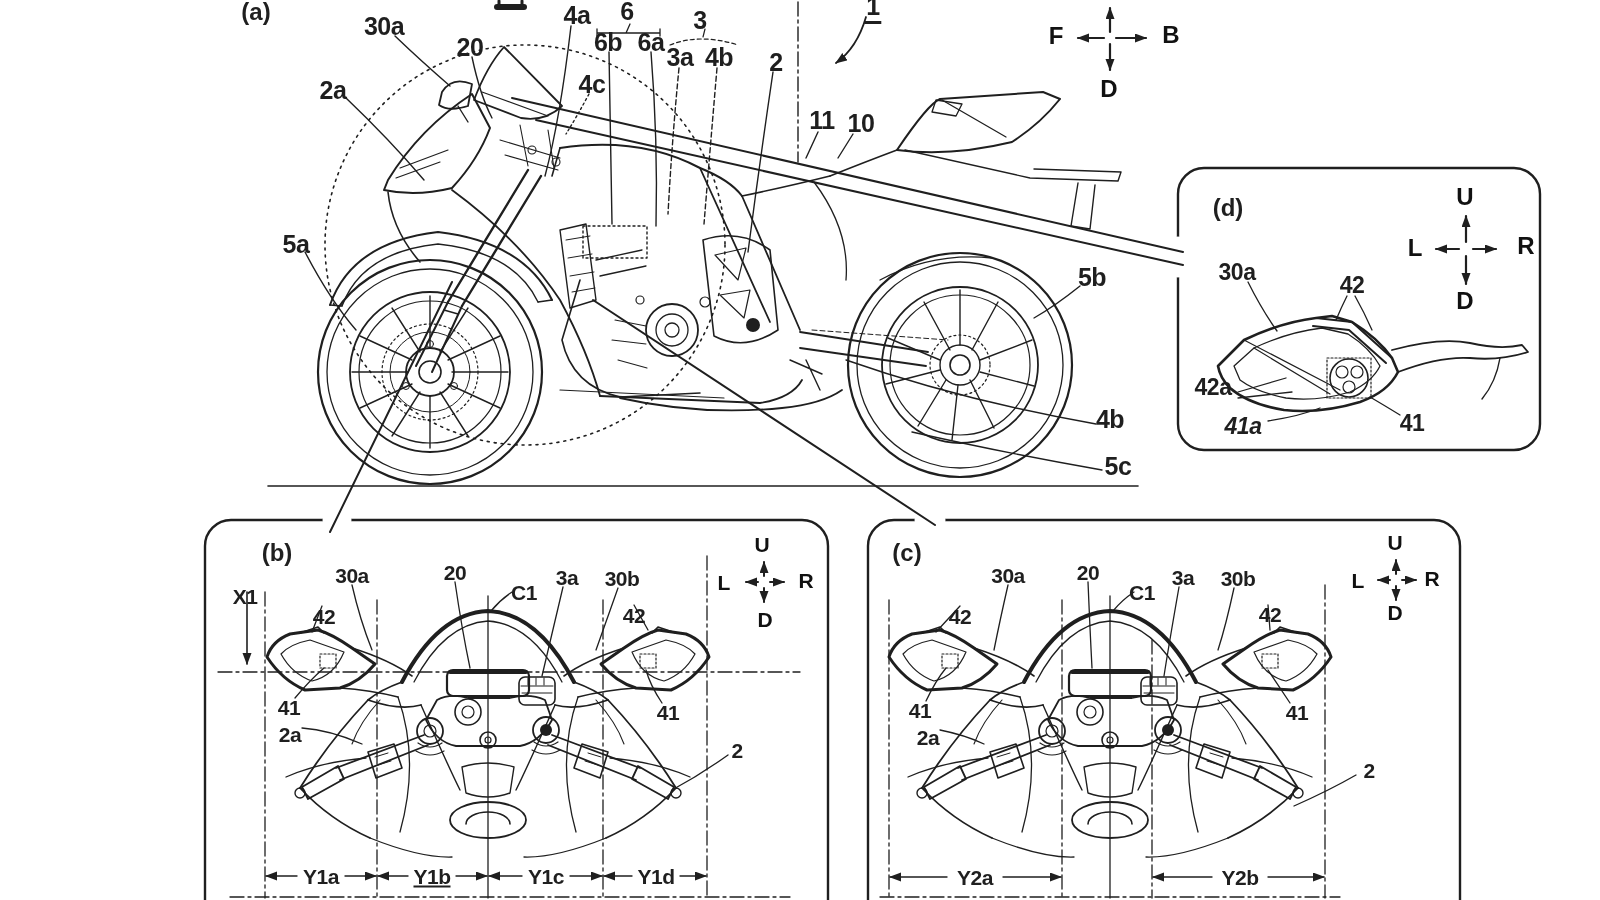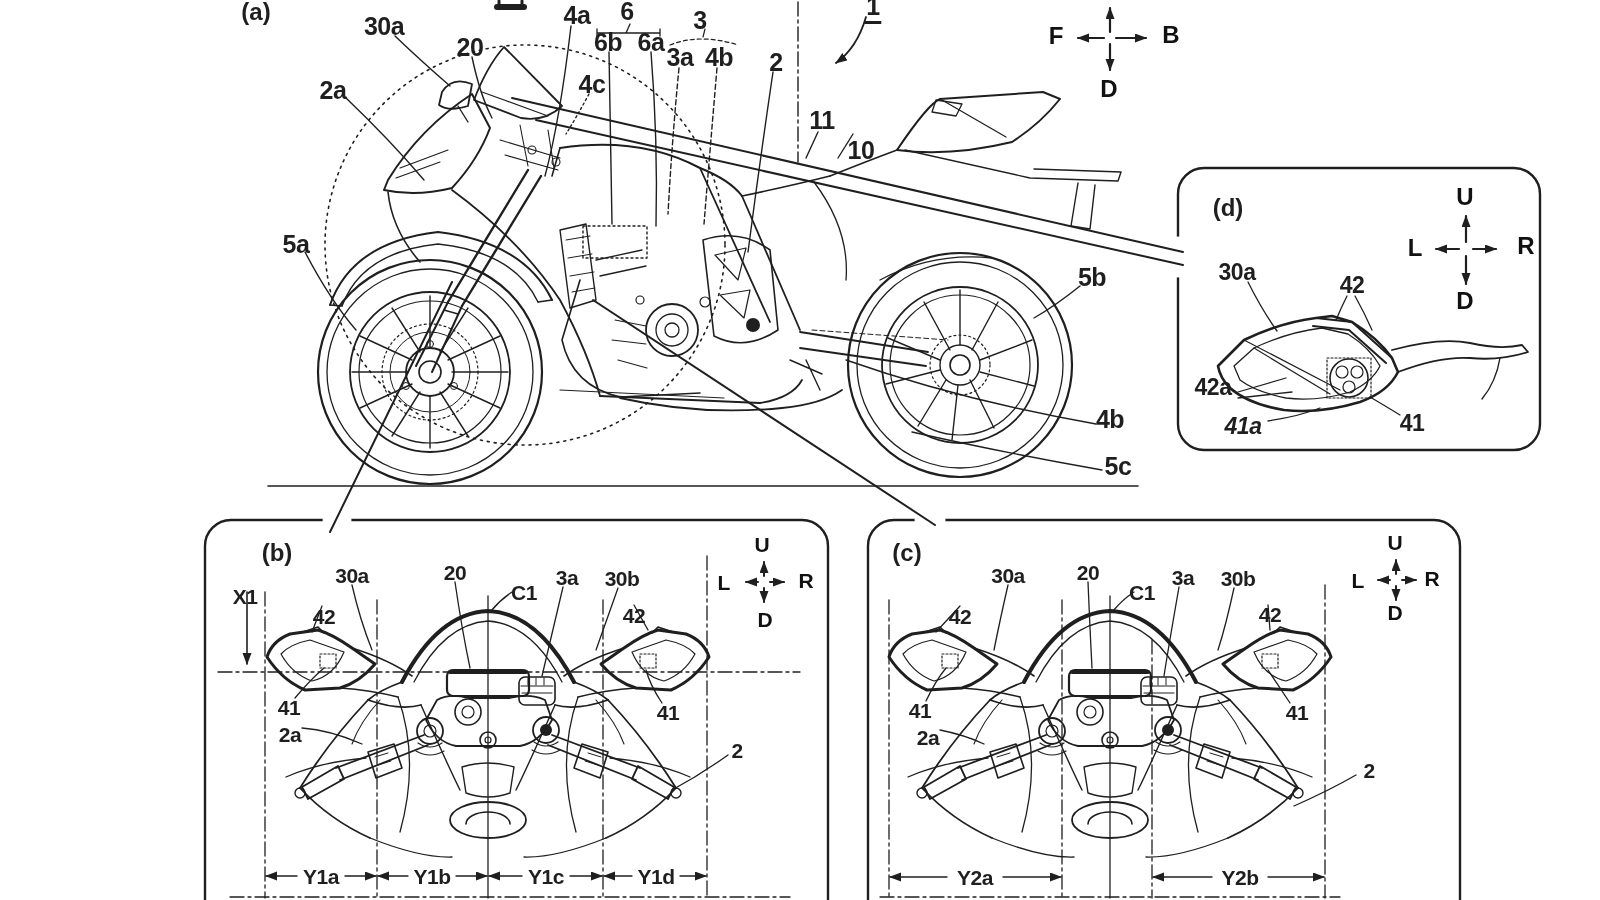--- a/index.html
+++ b/index.html
@@ -395,39 +395,39 @@
     <span class="lbl fs-main" style="left: 627px; top: 11px;">6</span>
     <span class="lbl fs-main" style="left: 608px; top: 42px;">6b</span>
     <span class="lbl fs-main" style="left: 651px; top: 42px;">6a</span>
     <span class="lbl fs-main" style="left: 592px; top: 84px;">4c</span>
     <span class="lbl fs-main" style="left: 700px; top: 20px;">3</span>
     <span class="lbl fs-main" style="left: 680px; top: 57px;">3a</span>
     <span class="lbl fs-main" style="left: 719px; top: 57px;">4b</span>
     <span class="lbl fs-main" style="left: 776px; top: 62px;">2</span>
     <span class="lbl fs-main u" style="left: 873px; top: 9px;">1</span>
     <span class="lbl fs-main" style="left: 822px; top: 120px;">11</span>
-    <span class="lbl fs-main" style="left: 861px; top: 123px; margin-top: 27px;">10</span>
+    <span class="lbl fs-main" style="left: 861px; top: 123px;">10</span>
     <span class="lbl fs-main" style="left: 296px; top: 244px;">5a</span>
     <span class="lbl fs-main" style="left: 1092px; top: 277px;">5b</span>
     <span class="lbl fs-main" style="left: 1110px; top: 419px;">4b</span>
     <span class="lbl fs-main" style="left: 1118px; top: 466px;">5c</span>
     <span class="lbl fs-panel" style="left: 245px; top: 596px;">X1</span>
     <span class="lbl fs-panel" style="left: 352px; top: 575px;">30a</span>
     <span class="lbl fs-panel" style="left: 324px; top: 616px;">42</span>
     <span class="lbl fs-panel" style="left: 455px; top: 572px;">20</span>
     <span class="lbl fs-panel" style="left: 524px; top: 592px;">C1</span>
     <span class="lbl fs-panel" style="left: 567px; top: 577px;">3a</span>
     <span class="lbl fs-panel" style="left: 622px; top: 578px;">30b</span>
     <span class="lbl fs-panel" style="left: 634px; top: 615px;">42</span>
     <span class="lbl fs-panel" style="left: 289px; top: 707px;">41</span>
     <span class="lbl fs-panel" style="left: 668px; top: 712px;">41</span>
     <span class="lbl fs-panel" style="left: 290px; top: 734px;">2a</span>
     <span class="lbl fs-panel" style="left: 737px; top: 750px;">2</span>
     <span class="lbl fs-panel" style="left: 321px; top: 876px;">Y1a</span>
-    <span class="lbl fs-panel" style="left: 432px; top: 876px;">Y1b</span>
+    <span class="lbl fs-panel" style="left: 432px; top: 876px; text-decoration: underline;">Y1b</span>
     <span class="lbl fs-panel" style="left: 546px; top: 876px;">Y1c</span>
     <span class="lbl fs-panel" style="left: 656px; top: 876px;">Y1d</span>
     <span class="lbl fs-panel" style="left: 490px; top: 906px;">W</span>
     <span class="lbl fs-panel" style="left: 1008px; top: 575px;">30a</span>
     <span class="lbl fs-panel" style="left: 1088px; top: 572px;">20</span>
     <span class="lbl fs-panel" style="left: 1142px; top: 592px;">C1</span>
     <span class="lbl fs-panel" style="left: 1183px; top: 577px;">3a</span>
     <span class="lbl fs-panel" style="left: 1238px; top: 578px;">30b</span>
     <span class="lbl fs-panel" style="left: 960px; top: 616px;">42</span>
     <span class="lbl fs-panel" style="left: 1270px; top: 614px;">42</span>

